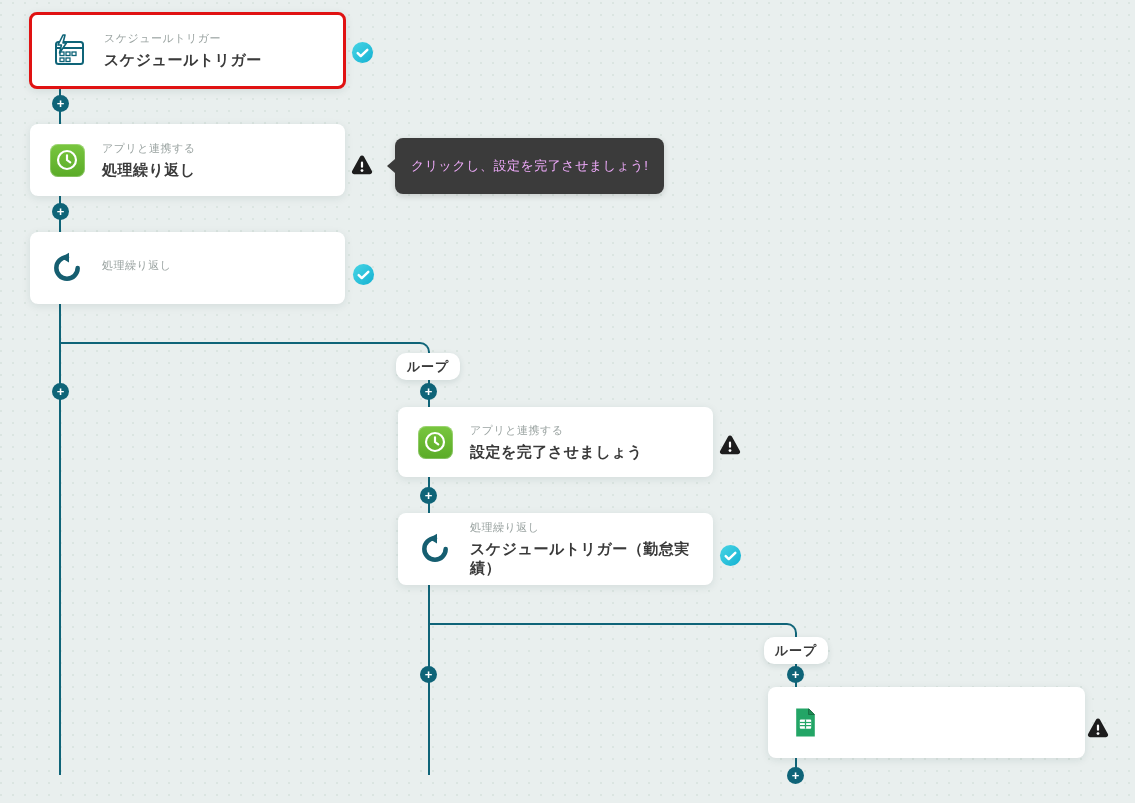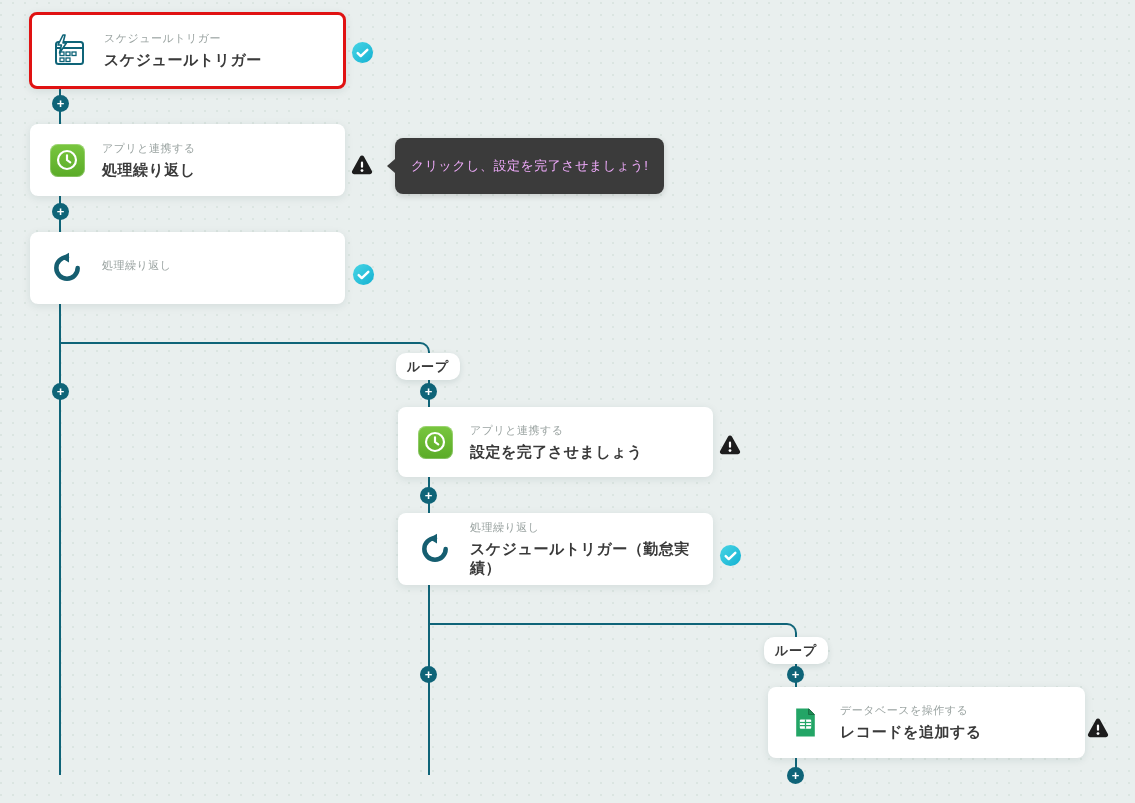--- a/index.html
+++ b/index.html
@@ -161,24 +161,20 @@
       <svg width="25" height="31" viewBox="0 0 24 30">
         <path d="M3 1.5 H15 L21 7.5 V28.5 H3 Z" fill="#23a566"></path>
         <path d="M15 1.5 L21 7.5 H15 Z" fill="#18video8a53"></path>
         <path d="M15 1.5 L21 7.5 H15 Z" fill="#1b8a53"></path>
         <rect x="6.5" y="12" width="11" height="9" rx="1" fill="#fff"></rect>
         <line x1="6.5" y1="15" x2="17.5" y2="15" stroke="#23a566" stroke-width="1.2"></line>
         <line x1="6.5" y1="18" x2="17.5" y2="18" stroke="#23a566" stroke-width="1.2"></line>
         <line x1="12" y1="12" x2="12" y2="21" stroke="#23a566" stroke-width="1.2"></line>
       </svg>
     </span>
-    <div class="ntext">
-      <div class="nlabel">データベースを操作する</div>
-      <div class="ntitle">レコードを追加する</div>
-    </div>
   </div>
 
   <span class="status" style="left:351px;top:41px;">
     <svg width="23" height="23" viewBox="0 0 24 24">
       <circle cx="12" cy="12" r="11" fill="url(#chk)"></circle>
       <path d="M7 12.6 l3.2 3.1 L17 9.2" fill="none" stroke="#fff" stroke-width="2.6" stroke-linecap="round" stroke-linejoin="round"></path>
     </svg>
   </span>
   <span class="status" style="left:350px;top:153px;">
     <svg width="24" height="24" viewBox="0 0 24 24">

